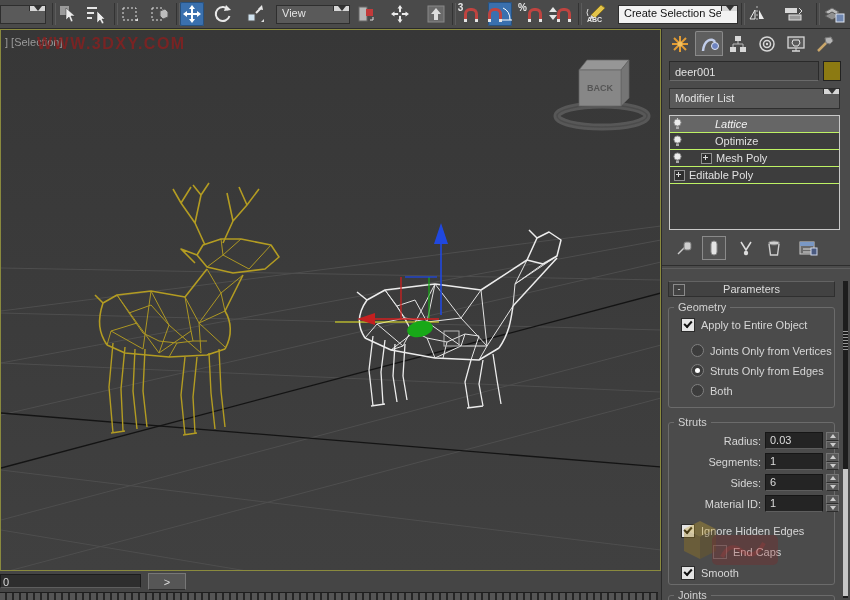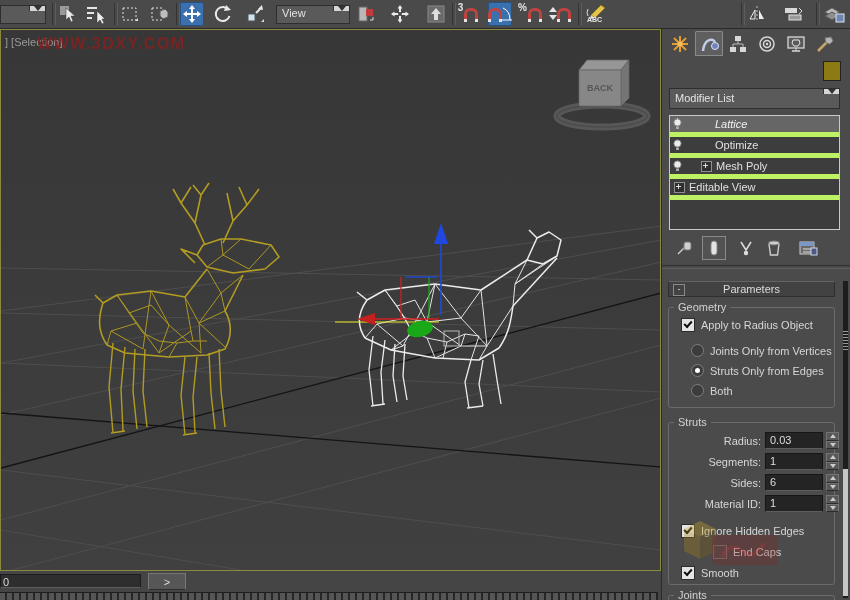--- a/index.html
+++ b/index.html
@@ -39,21 +39,21 @@
 
   
   #panel{position:absolute;left:661px;top:29px;width:189px;height:571px;background:#4b4b4b;border-left:1px solid #2b2b2b;box-sizing:border-box;}
   .tab{position:absolute;top:2px;width:28px;height:25px;display:flex;align-items:center;justify-content:center;border-radius:2px 2px 0 0;}
   .tab.sel{background:#5f5f5f;box-shadow:inset 0 0 0 1px #8a8a8a;}
   #obj-name{position:absolute;left:7px;top:32px;width:150px;height:20px;background:#454545;border:1px solid #2a2a2a;
             border-bottom-color:#6a6a6a;color:#e2e2e2;line-height:20px;padding-left:5px;box-sizing:border-box;}
   #obj-color{position:absolute;left:161px;top:32px;width:18px;height:20px;background:#8c7a12;border:1px solid #222;box-sizing:border-box;}
   #modifier-list{position:absolute;left:7px;top:59px;width:171px;}
   #stack{position:absolute;left:7px;top:86px;width:171px;height:115px;background:#3d3d3d;border:1px solid #c9c9c9;box-sizing:border-box;}
-  .srow{height:16px;display:flex;align-items:center;padding:0 2px;border-bottom:5px solid #bef264;color:#e0e0e0;}
+  .srow{height:16px;display:flex;align-items:center;padding:0 2px;border-bottom:1px solid #bef264;color:#e0e0e0;}
   .srow.sel{background:#666;}
   .srow.sel .slabel{font-style:italic;color:#f2f2f2;}
   .slabel{padding-left:4px;white-space:nowrap;}
   .plusbox{width:9px;height:9px;background:#2f2f2f;border:1px solid #909090;position:relative;flex:none;}
   .plusbox::before{content:"";position:absolute;left:1px;top:3px;width:5px;height:1px;background:#ddd;}
   .plusbox::after{content:"";position:absolute;left:3px;top:1px;width:1px;height:5px;background:#ddd;}
   #stack-tools{position:absolute;left:0;top:206px;width:189px;height:26px;}
   .stool{position:absolute;top:1px;width:24px;height:24px;display:flex;align-items:center;justify-content:center;}
   .stool.pressed{background:#525252;box-shadow:inset 0 0 0 1px #8a8a8a;}
   .hdiv{position:absolute;left:0;width:189px;height:2px;border-top:1px solid #2e2e2e;border-bottom:1px solid #5e5e5e;}
@@ -204,20 +204,28 @@
     <div class="tbb" style="left:583px;width:28px;">
       <div style="position:relative;width:24px;height:22px;">
         <svg width="24" height="22" style="position:absolute">
             <path d="M6,12 L16,2 L20,5 L10,15 Z" fill="#e3c44a" stroke="#8a7420"></path>
             <path d="M6,12 L5,16 L10,15 Z" fill="#ddd"></path>
             <path d="M3,6 Q1,10 3,13" fill="none" stroke="#ddd"></path>
           </svg>
         <span style="position:absolute;left:2px;top:13px;font-size:7px;color:#e8e8e8;font-weight:bold;">ABC</span>
       </div>
     </div>
+    <div class="tbb" style="left:618px;width:120px;">
+      <div class="combo light" style="width:120px;">
+          <span class="ctext">Create Selection Se</span>
+          <span class="carrow">
+            <i></i>
+          </span>
+        </div>
+    </div>
     <div class="tbsep" style="left:741px;"></div>
     <div class="tbb" style="left:745px;">
       <svg width="20" height="20">
           <line x1="10" y1="2" x2="10" y2="18" stroke="#bbb" stroke-dasharray="2,2"></line>
           <path d="M8,6 L8,15 L3,15 Z" fill="none" stroke="#ececec"></path>
           <path d="M12,6 L12,15 L17,15 Z" fill="#ececec"></path>
         </svg>
     </div>
     <div class="tbb" style="left:781px;">
       <svg width="20" height="20">
@@ -375,20 +383,21 @@
           <line x1="10" y1="14" x2="10" y2="17" stroke="#d8d8d8"></line>
         </svg>
     </div>
     <div class="tab" style="left:149px;">
       <svg width="20" height="20">
           <path d="M3,17 L12,8" stroke="#c9a66a" stroke-width="2.5"></path>
           <path d="M10,4 L16,3 L18,7 L15,10 L11,9 Z" fill="#b5b5b5" stroke="#777"></path>
         </svg>
     </div>
 
+    <div id="obj-name">deer001</div>
     <div id="obj-color"></div>
 
     <div id="modifier-list">
       <div class="combo" style="width:171px;height:21px;">
           <span class="ctext" style="line-height:17px;">Modifier List</span>
           <span class="carrow">
             <i></i>
           </span>
         </div>
     </div>
@@ -412,21 +421,21 @@
       <div class="srow">
         <svg width="11" height="13">
             <circle cx="5.5" cy="4.5" r="3.6" fill="#ececec" stroke="#888"></circle>
             <rect x="4" y="8.5" width="3" height="2.5" fill="#aaa"></rect>
           </svg>
         <span class="plusbox" style="margin-left:18px;"></span>
         <span class="slabel">Mesh Poly</span>
       </div>
       <div class="srow">
         <span class="plusbox" style="margin-left:2px;"></span>
-        <span class="slabel">Editable View</span>
+        <span class="slabel">Editable Poly</span>
       </div>
     </div>
 
     <div id="stack-tools">
       <div class="stool" style="left:10px;">
         <svg width="18" height="18">
             <line x1="3" y1="15" x2="10" y2="8" stroke="#ccc" stroke-width="1.5"></line>
             <rect x="9" y="3" width="7" height="8" rx="2" fill="#cfcfcf" stroke="#777"></rect>
           </svg>
       </div>
@@ -461,21 +470,21 @@
 
     <div class="rollout" style="top:252px;">
       <span class="minus">-</span>
       <span>Parameters</span>
     </div>
 
     <div class="grp" style="top:278px;height:101px;">
       <span class="gtitle">Geometry</span>
       <div class="optrow" style="left:12px;top:10px;">
         <span class="cb checked"></span>
-        <span>Apply to Radius Object</span>
+        <span>Apply to Entire Object</span>
       </div>
       <div class="optrow" style="left:22px;top:36px;">
         <span class="rad"></span>
         <span>Joints Only from Vertices</span>
       </div>
       <div class="optrow" style="left:22px;top:56px;">
         <span class="rad sel"></span>
         <span>Struts Only from Edges</span>
       </div>
       <div class="optrow" style="left:22px;top:76px;">

